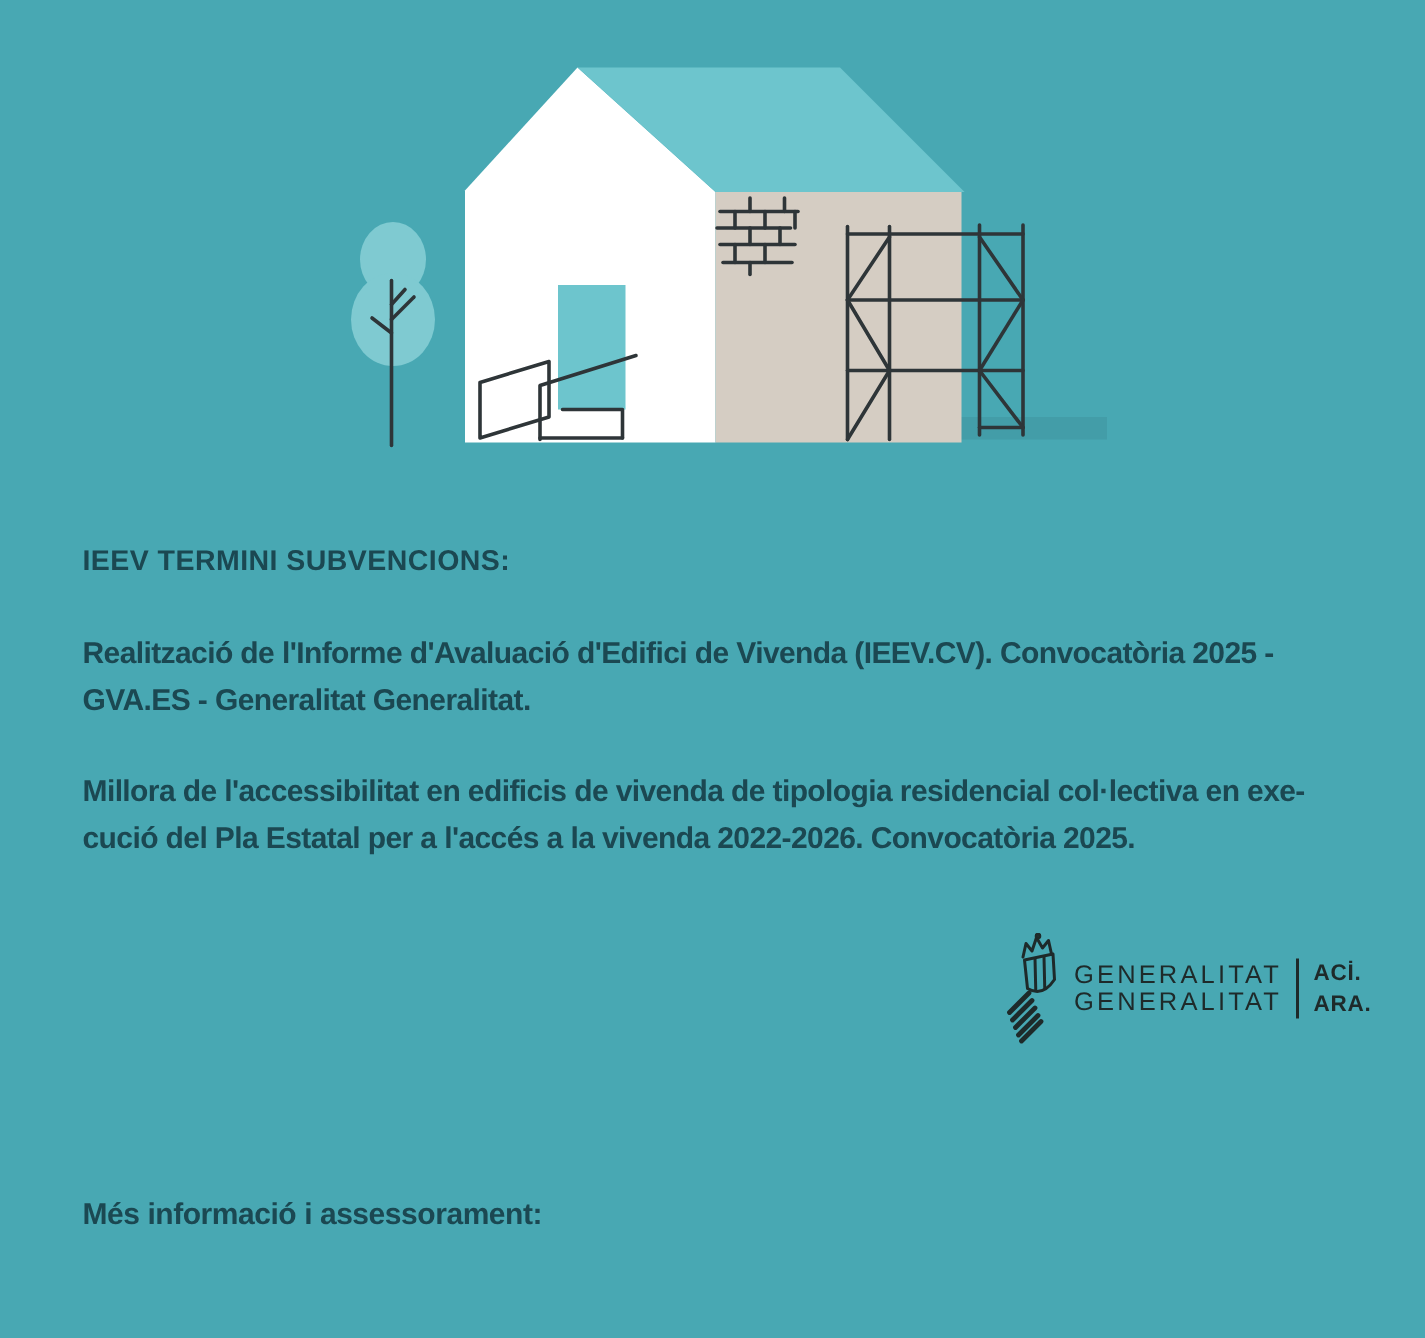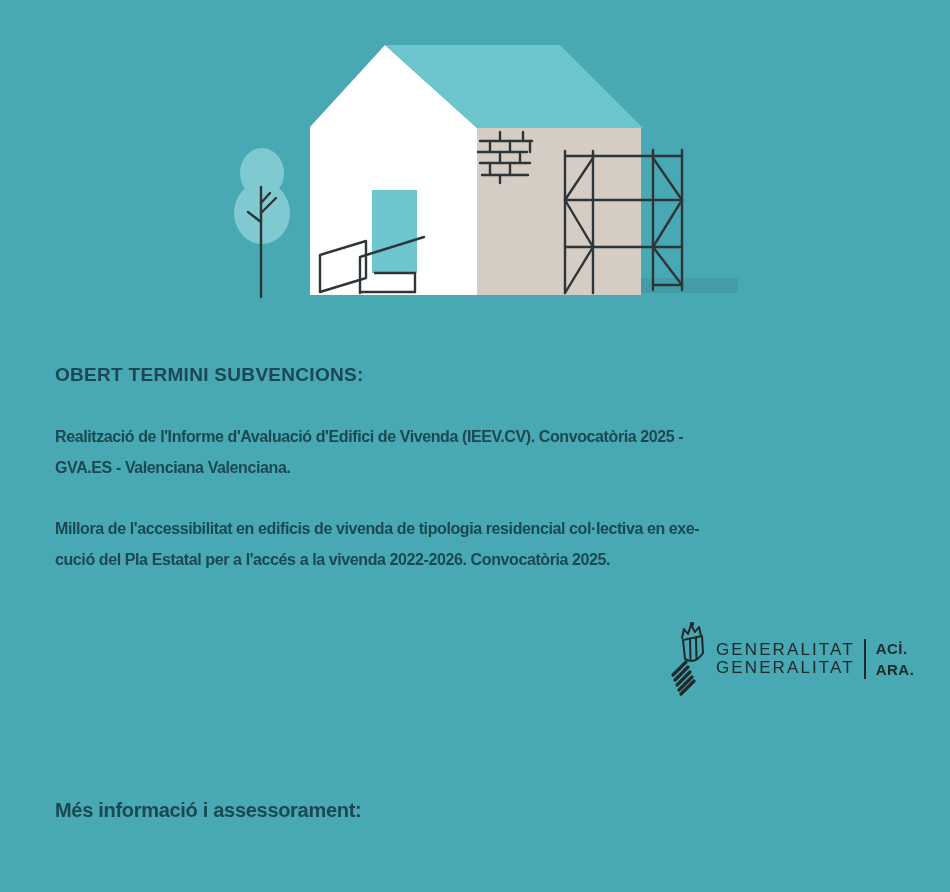--- a/index.html
+++ b/index.html
@@ -12,21 +12,21 @@
   }
   
   .illustration{
     position:absolute;left:200px;top:25px;width:560px;height:290px;
   }
   .illustration svg{display:block;width:100%;height:100%;}
   .sketch{stroke:#2E3538;stroke-width:2.4;fill:none;stroke-linecap:round;stroke-linejoin:round;}
   
   .txt{position:absolute;left:55px;color:#1B4852;font-weight:700;}
   .heading{top:364px;font-size:19px;line-height:22px;letter-spacing:.3px;}
-  .para{font-size:16px;line-height:31px;letter-spacing:-.4px;}
+  .para{font-size:20px;line-height:31px;letter-spacing:-.4px;}
   .para div{white-space:nowrap;}
   .para1{top:421px;}
   .para2{top:513px;}
   .footer{top:794px;font-size:20px;line-height:32px;letter-spacing:-.3px;}
   .footer div{white-space:nowrap;text-align:right;}
   
   .logo{
     position:absolute;left:671px;top:621px;height:76px;
     display:flex;align-items:center;color:#1E2A2A;
   }
@@ -103,25 +103,25 @@
         <path class="sketch" d="M393,133 L365,175"></path>
         <path class="sketch" d="M365,175 L393,222"></path>
         <path class="sketch" d="M393,222 L365,268"></path>
         <path class="sketch" d="M453,133 L482,175"></path>
         <path class="sketch" d="M482,175 L453,222"></path>
         <path class="sketch" d="M453,222 L482,260"></path>
       </g>
     </svg>
   </div>
 
-  <div class="txt heading">OBERT TERMINI SUBVENCIONS:</div>
+  <div class="txt heading">IEEV TERMINI SUBVENCIONS:</div>
 
   <div class="txt para para1">
     <div>Realització de l'Informe d'Avaluació d'Edifici de Vivenda (IEEV.CV). Convocatòria 2025 -</div>
-    <div>GVA.ES - Valenciana Valenciana.</div>
+    <div>GVA.ES - Generalitat Generalitat.</div>
   </div>
 
   <div class="txt para para2">
     <div>Millora de l'accessibilitat en edificis de vivenda de tipologia residencial col·lectiva en exe-</div>
     <div>cució del Pla Estatal per a l'accés a la vivenda 2022-2026. Convocatòria 2025.</div>
   </div>
 
   <div class="logo">
     <svg class="emblem" viewBox="0 0 38 74" xmlns="http://www.w3.org/2000/svg">
       <g stroke="#1E2A2A" stroke-width="2" fill="none" stroke-linecap="round" stroke-linejoin="round">

